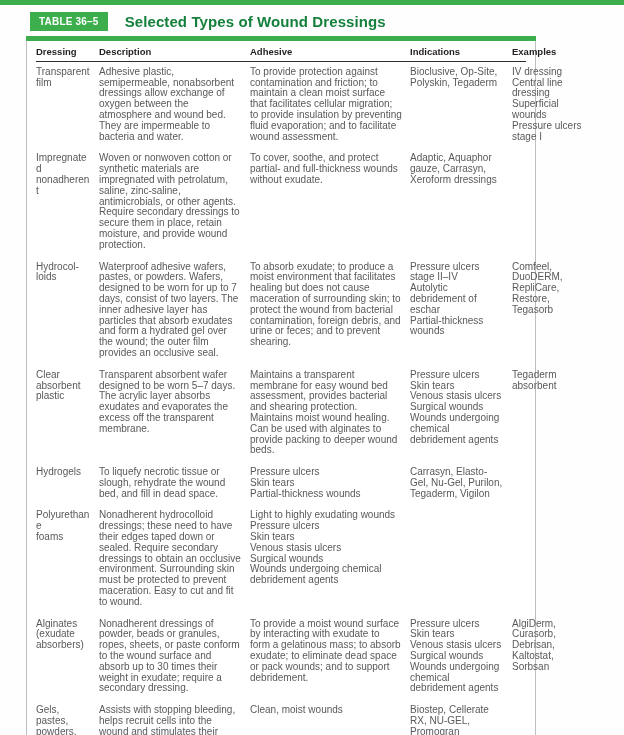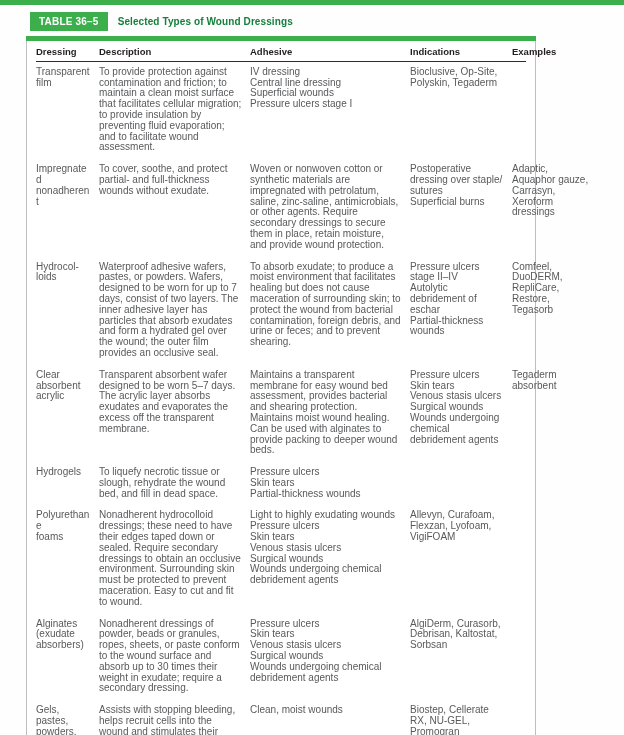--- a/index.html
+++ b/index.html
@@ -10,21 +10,21 @@
     --border:#bcbec0;
     --header_rule:#2d2d2d;
   }
   *{margin:0;padding:0;box-sizing:border-box;}
   body{background:#fff;font-family:"Liberation Sans", sans-serif;}
   .page{width:624px;height:735px;background:#fefefe;position:relative;overflow:hidden;}
   .top-strip{position:absolute;top:0;left:0;width:624px;height:5px;background:var(--green);}
   .table-header{position:absolute;top:12px;left:30px;display:flex;align-items:center;}
   .table-label{background:var(--green);color:#fff;font-weight:bold;font-size:10px;
     padding:4px 9px 4px 9px;letter-spacing:.2px;}
-  .table-title{color:var(--title_green);font-weight:bold;font-size:10px;margin-left:10px;letter-spacing:.1px;}
+  .table-title{color:var(--title_green);font-weight:bold;font-size:15px;margin-left:17px;letter-spacing:.1px;}
   .table-wrap{position:absolute;top:36px;left:26px;width:510px;}
   .green-bar{height:5px;background:var(--green);width:100%;}
   .table-inner{border-left:1px solid var(--border);border-right:1px solid var(--border);
     border-bottom:1px solid var(--border);background:#fff;padding:0 9px 4px 9px;}
   .thead,.trow{display:grid;grid-template-columns:63px 151px 160px 102px 86px;}
   .thead{border-bottom:1.5px solid var(--header_rule);padding:6px 0 3px 0;}
   .thead .cell{font-weight:bold;color:var(--header_text);font-size:9.5px;}
   .trow{padding:5px 0 6px 0;}
   .cell{font-size:10px;line-height:10.8px;color:var(--body_text);
     white-space:pre-line;padding-right:8px;word-wrap:break-word;}
@@ -47,83 +47,83 @@
         <div class="cell">Dressing</div>
         <div class="cell">Description</div>
         <div class="cell">Adhesive</div>
         <div class="cell">Indications</div>
         <div class="cell">Examples</div>
       </div>
       <div class="tbody">
           <div class="trow">
             <div class="cell">Transparent
 film</div>
+            <div class="cell">Adhesive plastic, semipermeable, nonabsorbent dressings allow exchange of oxygen between the atmosphere and wound bed. They are impermeable to bacteria and water.</div>
             <div class="cell">To provide protection against contamination and friction; to maintain a clean moist surface that facilitates cellular migration; to provide insulation by preventing fluid evaporation; and to facilitate wound assessment.</div>
+            <div class="cell">Bioclusive, Op-Site, Polyskin, Tegaderm</div>
             <div class="cell">IV dressing
 Central line dressing
 Superficial wounds
 Pressure ulcers stage I</div>
-            <div class="cell">Bioclusive, Op-Site, Polyskin, Tegaderm</div>
           </div>
           <div class="trow">
             <div class="cell">Impregnated
 nonadherent</div>
+            <div class="cell">Woven or nonwoven cotton or synthetic materials are impregnated with petrolatum, saline, zinc-saline, antimicrobials, or other agents. Require secondary dressings to secure them in place, retain moisture, and provide wound protection.</div>
             <div class="cell">To cover, soothe, and protect partial- and full-thickness wounds without exudate.</div>
-            <div class="cell">Woven or nonwoven cotton or synthetic materials are impregnated with petrolatum, saline, zinc-saline, antimicrobials, or other agents. Require secondary dressings to secure them in place, retain moisture, and provide wound protection.</div>
-            <div class="cell">Postoperative dressing over staple/ sutures
-Superficial burns</div>
             <div class="cell">Adaptic, Aquaphor gauze, Carrasyn, Xeroform dressings</div>
           </div>
           <div class="trow">
             <div class="cell">Hydrocol-
 loids</div>
             <div class="cell">Waterproof adhesive wafers, pastes, or powders. Wafers, designed to be worn for up to 7 days, consist of two layers. The inner adhesive layer has particles that absorb exudates and form a hydrated gel over the wound; the outer film provides an occlusive seal.</div>
             <div class="cell">To absorb exudate; to produce a moist environment that facilitates healing but does not cause maceration of surrounding skin; to protect the wound from bacterial contamination, foreign debris, and urine or feces; and to prevent shearing.</div>
             <div class="cell">Pressure ulcers stage II–IV
 Autolytic debridement of eschar
 Partial-thickness wounds</div>
             <div class="cell">Comfeel, DuoDERM, RepliCare, Restore, Tegasorb</div>
           </div>
           <div class="trow">
             <div class="cell">Clear
 absorbent
-acrylic</div>
+plastic</div>
             <div class="cell">Transparent absorbent wafer designed to be worn 5–7 days. The acrylic layer absorbs exudates and evaporates the excess off the transparent membrane.</div>
             <div class="cell">Maintains a transparent membrane for easy wound bed assessment, provides bacterial and shearing protection. Maintains moist wound healing. Can be used with alginates to provide packing to deeper wound beds.</div>
             <div class="cell">Pressure ulcers
 Skin tears
 Venous stasis ulcers
 Surgical wounds
 Wounds undergoing chemical debridement agents</div>
             <div class="cell">Tegaderm absorbent</div>
           </div>
           <div class="trow">
             <div class="cell">Hydrogels</div>
             <div class="cell">To liquefy necrotic tissue or slough, rehydrate the wound bed, and fill in dead space.</div>
             <div class="cell">Pressure ulcers
 Skin tears
 Partial-thickness wounds</div>
+            <div class="cell">Carrasyn, Elasto-Gel, Nu-Gel, Purilon, Tegaderm, Vigilon</div>
           </div>
           <div class="trow">
             <div class="cell">Polyurethane
 foams</div>
             <div class="cell">Nonadherent hydrocolloid dressings; these need to have their edges taped down or sealed. Require secondary dressings to obtain an occlusive environment. Surrounding skin must be protected to prevent maceration. Easy to cut and fit to wound.</div>
             <div class="cell">Light to highly exudating wounds
 Pressure ulcers
 Skin tears
 Venous stasis ulcers
 Surgical wounds
 Wounds undergoing chemical debridement agents</div>
-            <div class="cell">Allevyn, Curafoam, Flexzan, Lyofoam, VigiFOAM</div>
           </div>
           <div class="trow">
             <div class="cell">Alginates
 (exudate
 absorbers)</div>
             <div class="cell">Nonadherent dressings of powder, beads or granules, ropes, sheets, or paste conform to the wound surface and absorb up to 30 times their weight in exudate; require a secondary dressing.</div>
+            <div class="cell">To provide a moist wound surface by interacting with exudate to form a gelatinous mass; to absorb exudate; to eliminate dead space or pack wounds; and to support debridement.</div>
             <div class="cell">Pressure ulcers
 Skin tears
 Venous stasis ulcers
 Surgical wounds
 Wounds undergoing chemical debridement agents</div>
             <div class="cell">AlgiDerm, Curasorb, Debrisan, Kaltostat, Sorbsan</div>
           </div>
           <div class="trow">
             <div class="cell">Gels, pastes, powders, granules, sheets, sponges derived from animal sources, often cow or pig.</div>
             <div class="cell">Assists with stopping bleeding, helps recruit cells into the wound and stimulates their proliferation to facilitate healing.</div>

